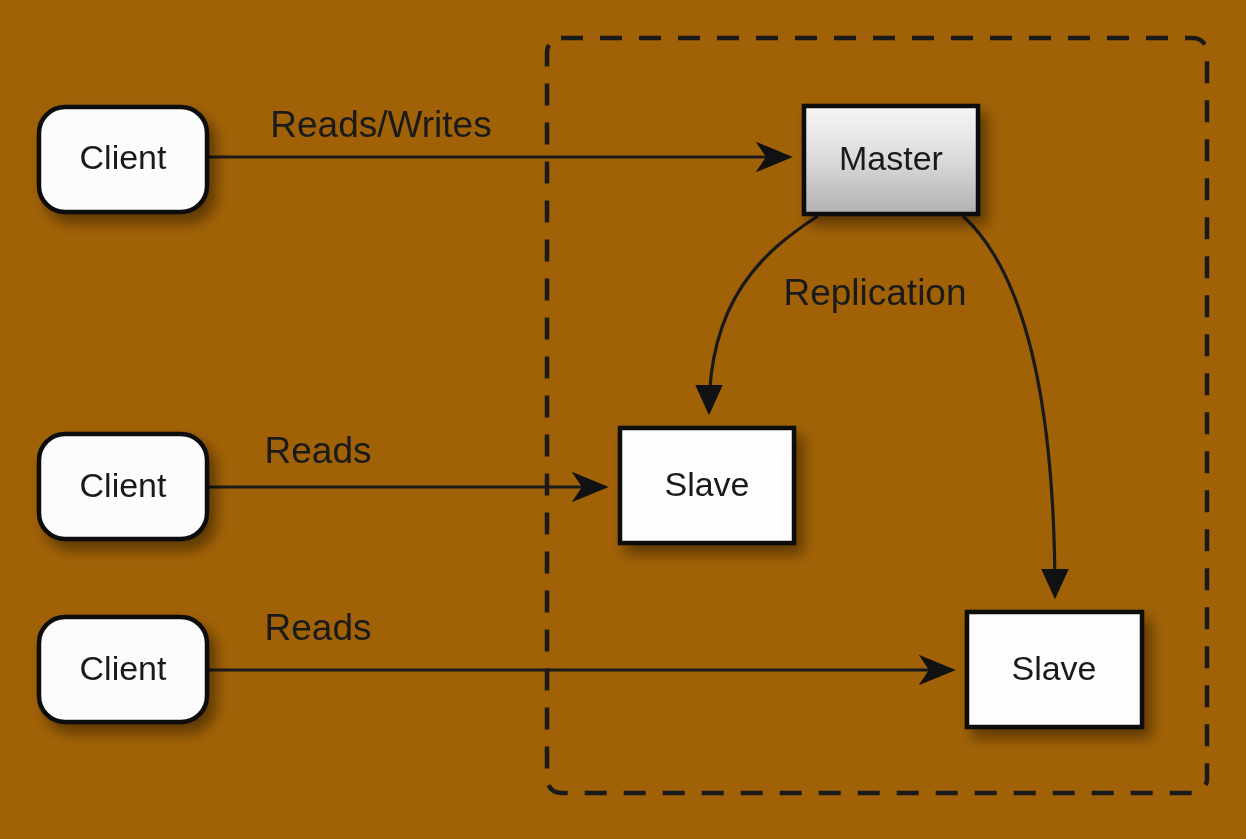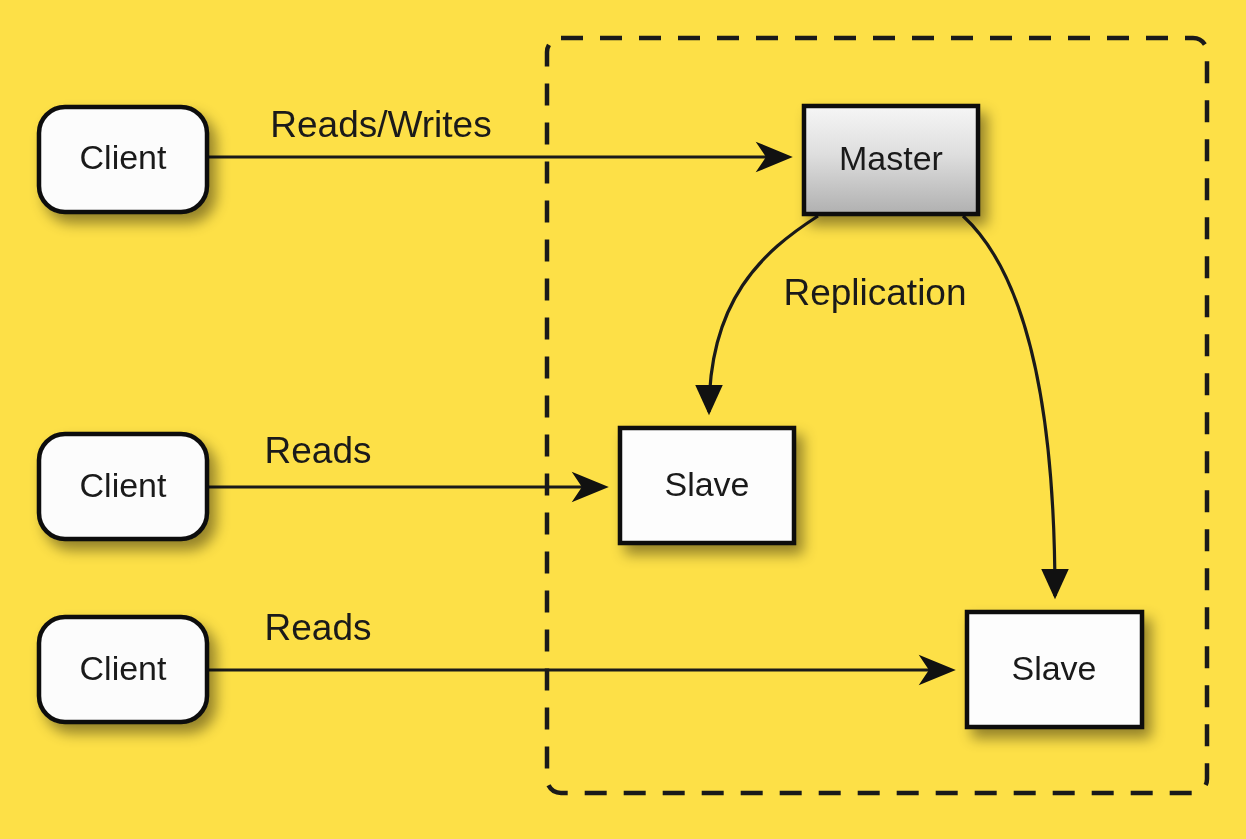--- a/index.html
+++ b/index.html
@@ -8,21 +8,21 @@
     padding: 0;
     background: #ffffff;
   }
   body {
     font-family: "Liberation Sans", sans-serif;
   }
   #diagram-root {
     position: relative;
     width: 1246px;
     height: 839px;
-    background: #fde047;
+    background: #a16207;
     overflow: hidden;
   }
   #diagram-svg {
     position: absolute;
     left: 0;
     top: 0;
     width: 1246px;
     height: 839px;
   }
   .node-label {

